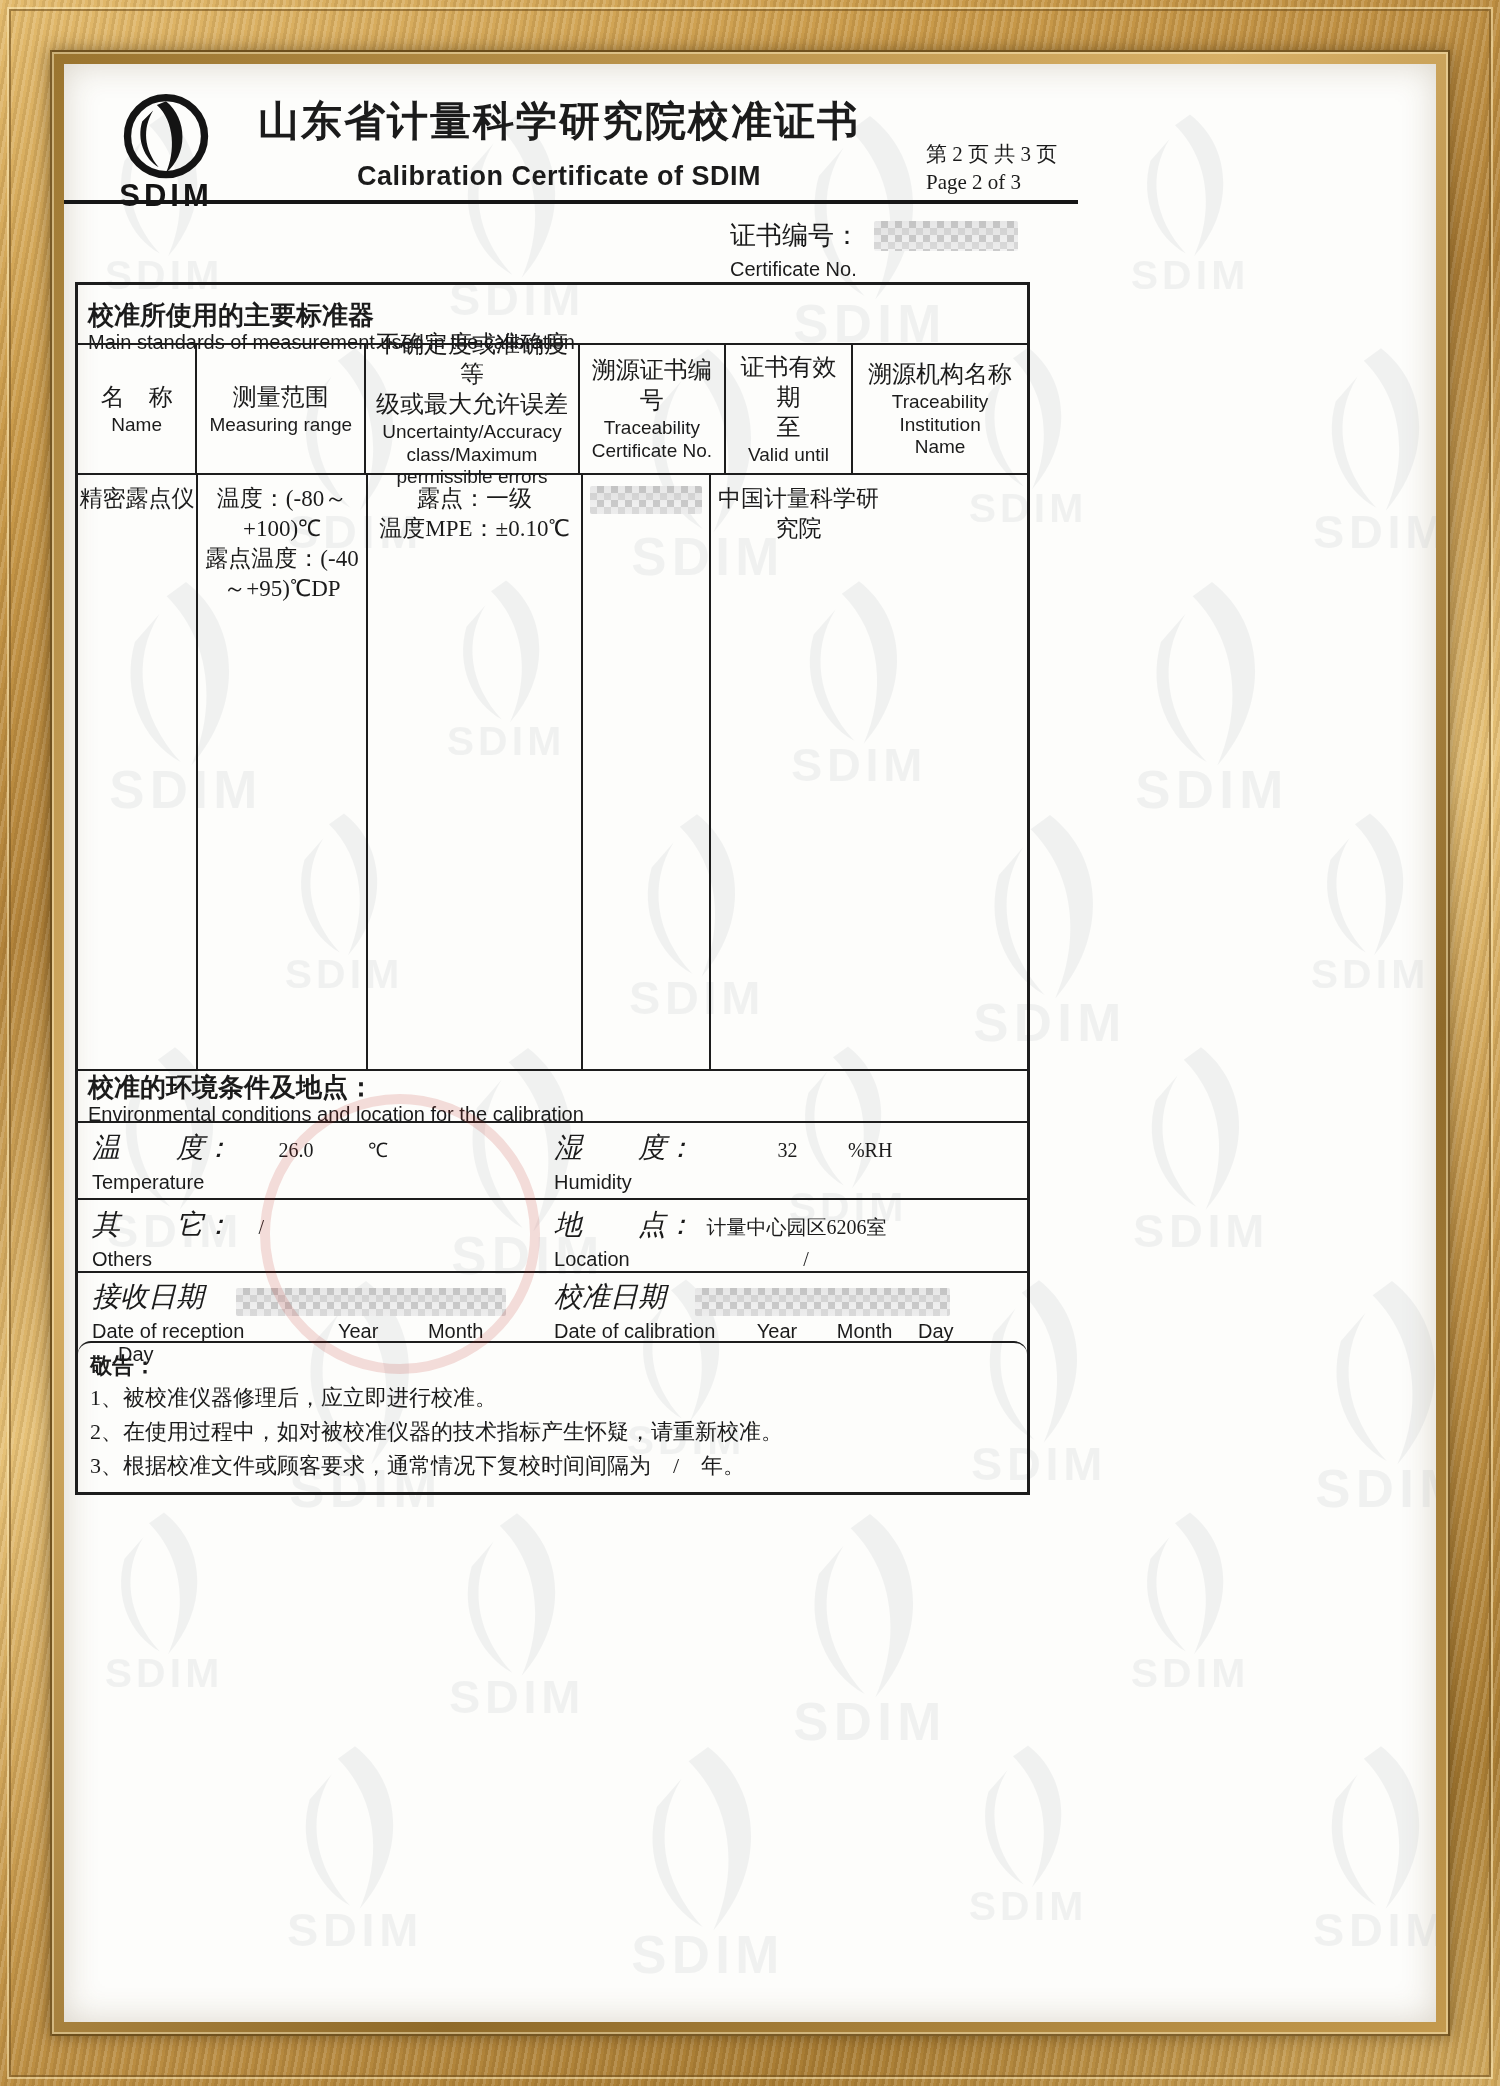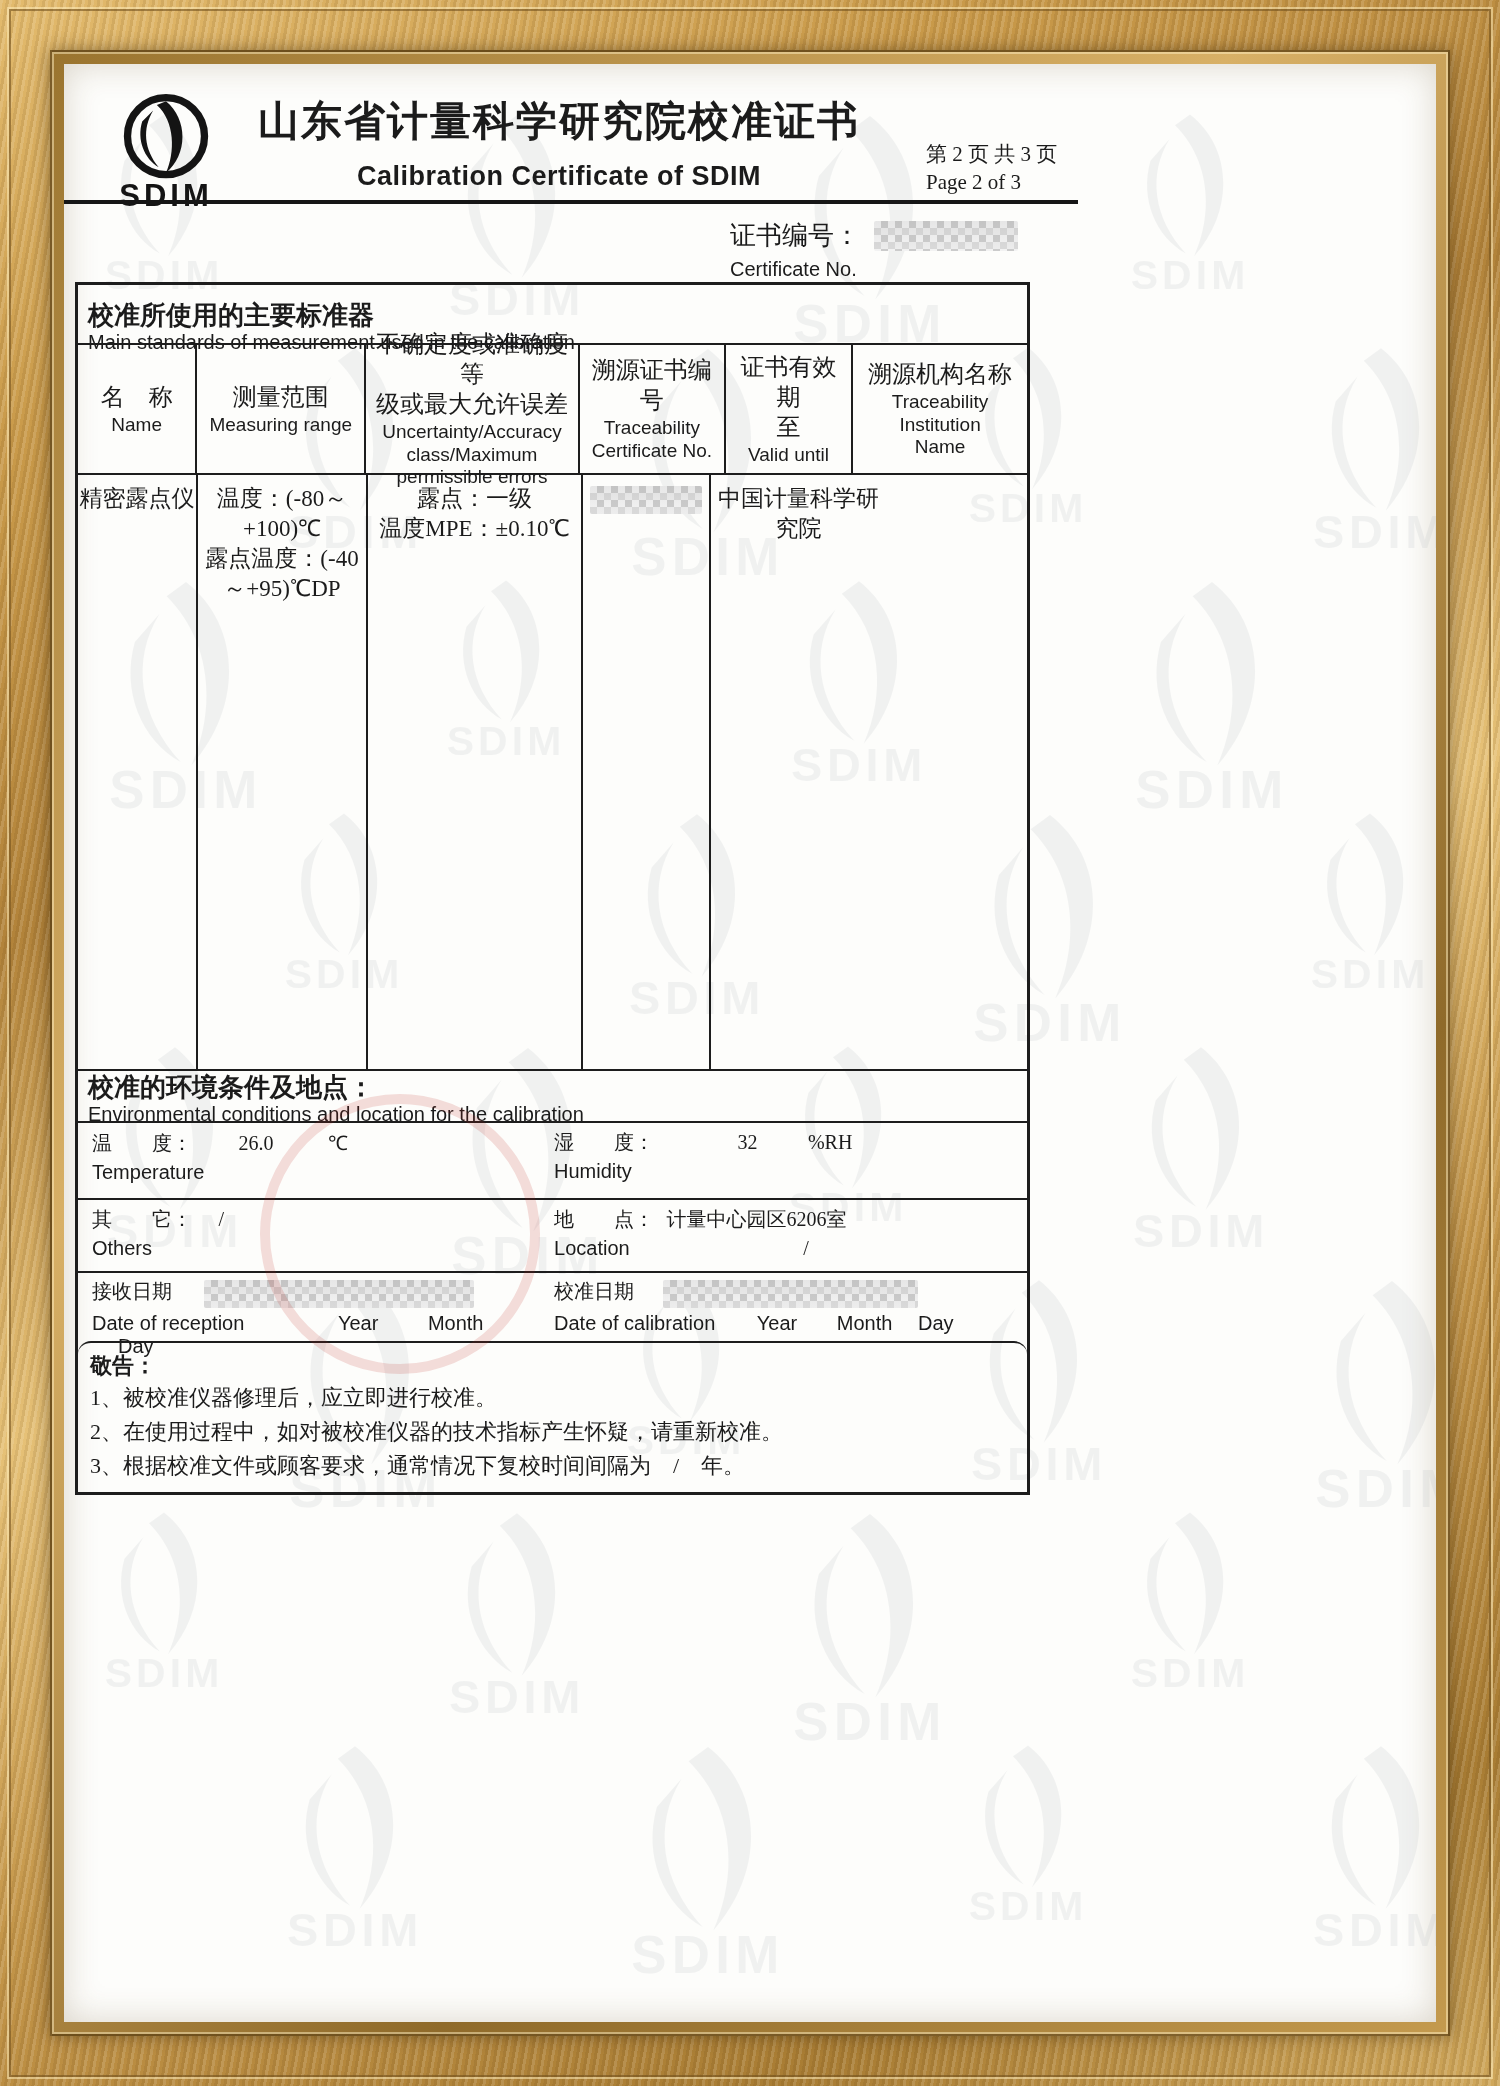--- a/index.html
+++ b/index.html
@@ -78,21 +78,21 @@
   .env-title .cn{font-size:26px;font-weight:600;line-height:1.1;}
   .env-title .en{font-size:20px;line-height:1.15;}
 
   .duo{display:flex;}
   .half{box-sizing:border-box;}
   .half.l{width:475px;padding-left:14px;}
   .half.r{width:480px;padding-left:4px;}
   .row-temp{height:77px;padding-top:6px;}
   .row-others{height:73px;padding-top:6px;}
   .row-dates{height:70px;padding-top:5px;}
-  .lbl{font-size:20px;}
+  .lbl{font-size:28px;font-style:italic;}
   .val{font-size:20px;}
   .l2{font-size:20px;margin-top:4px;}
   .m-val{margin-left:42px;} .m-unit{margin-left:50px;}
   .m-val2{margin-left:79px;} .m-unit2{margin-left:46px;}
   .m-slash{margin-left:22px;} .m-loc{margin-left:8px;}
   .loc-slash{margin-left:168px;}
   .date-box{width:270px;height:28px;vertical-align:middle;margin-left:28px;}
   .date-box.r2{width:255px;margin-left:24px;}
   .date-en span{display:inline-block;}
   .g1{margin-left:88px;} .g2{margin-left:44px;} .g3{margin-left:26px;}

